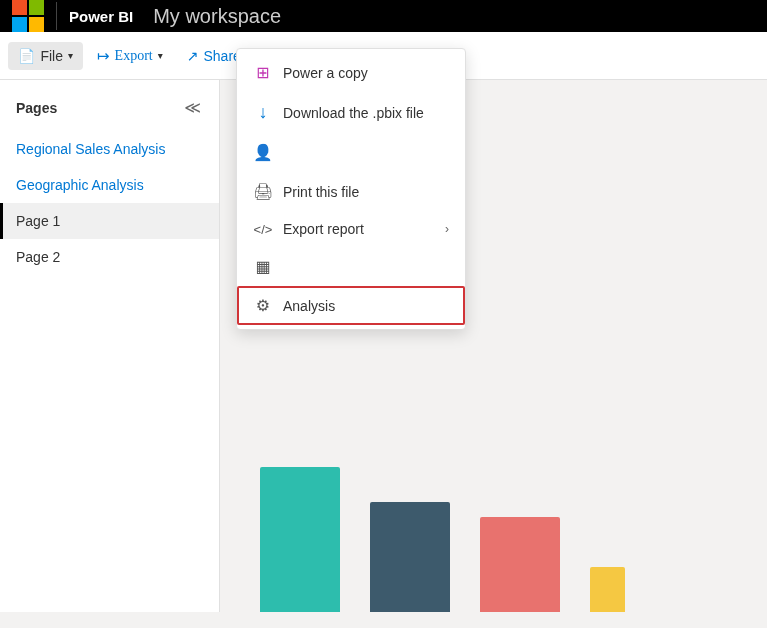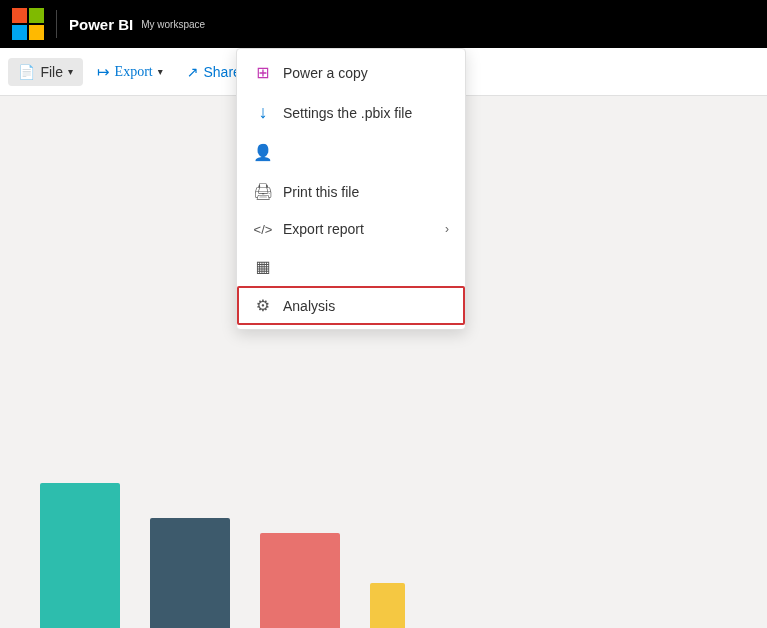--- a/index.html
+++ b/index.html
@@ -3,21 +3,21 @@
   <meta charset="utf-8">
   <style>
     * { box-sizing: border-box; margin: 0; padding: 0; }
     body { font-family: 'Segoe UI', Arial, sans-serif; width: 767px; height: 628px; overflow: hidden; background: #f3f2f1; }
 
     
     .topbar {
       display: flex;
       align-items: center;
       background: #000000;
-      height: 48px;
+      height: 32px;
       padding: 0 12px;
       gap: 8px;
     }
     .ms-logo {
       display: flex;
       width: 32px;
       height: 32px;
       flex-shrink: 0;
     }
     .ms-logo-grid {
@@ -27,21 +27,21 @@
       width: 100%;
       height: 100%;
       gap: 2px;
     }
     .ms-logo-grid span:nth-child(1) { background: #f25022; }
     .ms-logo-grid span:nth-child(2) { background: #7fba00; }
     .ms-logo-grid span:nth-child(3) { background: #00a4ef; }
     .ms-logo-grid span:nth-child(4) { background: #ffb900; }
     .topbar-separator { width: 1px; height: 28px; background: #444; margin: 0 4px; }
     .topbar-title { color: white; font-size: 15px; font-weight: 600; }
-    .topbar-workspace { color: #ccc; font-size: 10px; margin-left: 0; }
+    .topbar-workspace { color: #ccc; font-size: 20px; margin-left: 12px; }
 
     
     .toolbar {
       display: flex;
       align-items: center;
       background: #ffffff;
       height: 48px;
       padding: 0 8px;
       border-bottom: 1px solid #e0e0e0;
       gap: 4px;
@@ -225,20 +225,39 @@
   </button>
 
   <button class="toolbar-btn">
     <span style="color:#555; font-size:14px;">💡</span>
     <span>Get</span>
   </button>
 </div>
 
 <div class="layout">
 
+  <div class="sidebar">
+    <div class="sidebar-header">
+      <span class="sidebar-title">Pages</span>
+      <button class="sidebar-collapse-btn">≪</button>
+    </div>
+
+    <div class="page-item">
+      <span style="color:#0078d4;">Regional Sales Analysis</span>
+    </div>
+    <div class="page-item">
+      <span style="color:#0078d4;">Geographic Analysis</span>
+    </div>
+    <div class="page-item active">
+      <span class="page-label">Page 1</span>
+    </div>
+    <div class="page-item">
+      <span style="color:#333;">Page 2</span>
+    </div>
+  </div>
 
   <div class="main-content">
 
     <div class="chart-area">
       <div class="bar" style="width:80px; height:145px; background:#2dbdad;"></div>
       <div class="bar" style="width:80px; height:110px; background:#3d5a6c;"></div>
       <div class="bar" style="width:80px; height:95px; background:#e8726e;"></div>
       <div class="bar" style="width:35px; height:45px; background:#f5c842;"></div>
     </div>
   </div>
@@ -246,21 +265,21 @@
 
 <div class="dropdown-menu">
 
   <div class="menu-item">
     <span class="menu-item-icon save-copy-icon">⊞</span>
     <span>Power a copy</span>
   </div>
 
   <div class="menu-item">
     <span class="menu-item-icon download-icon" style="color:#0078d4; font-size:18px;">↓</span>
-    <span>Settings the .pbix file</span>
+    <span>Download the .pbix file</span>
   </div>
 
   <div class="menu-item">
     <span class="menu-item-icon manage-icon">👤</span>
   </div>
 
   <div class="menu-item">
     <span class="menu-item-icon print-icon">🖨</span>
     <span>Print this file</span>
   </div>

